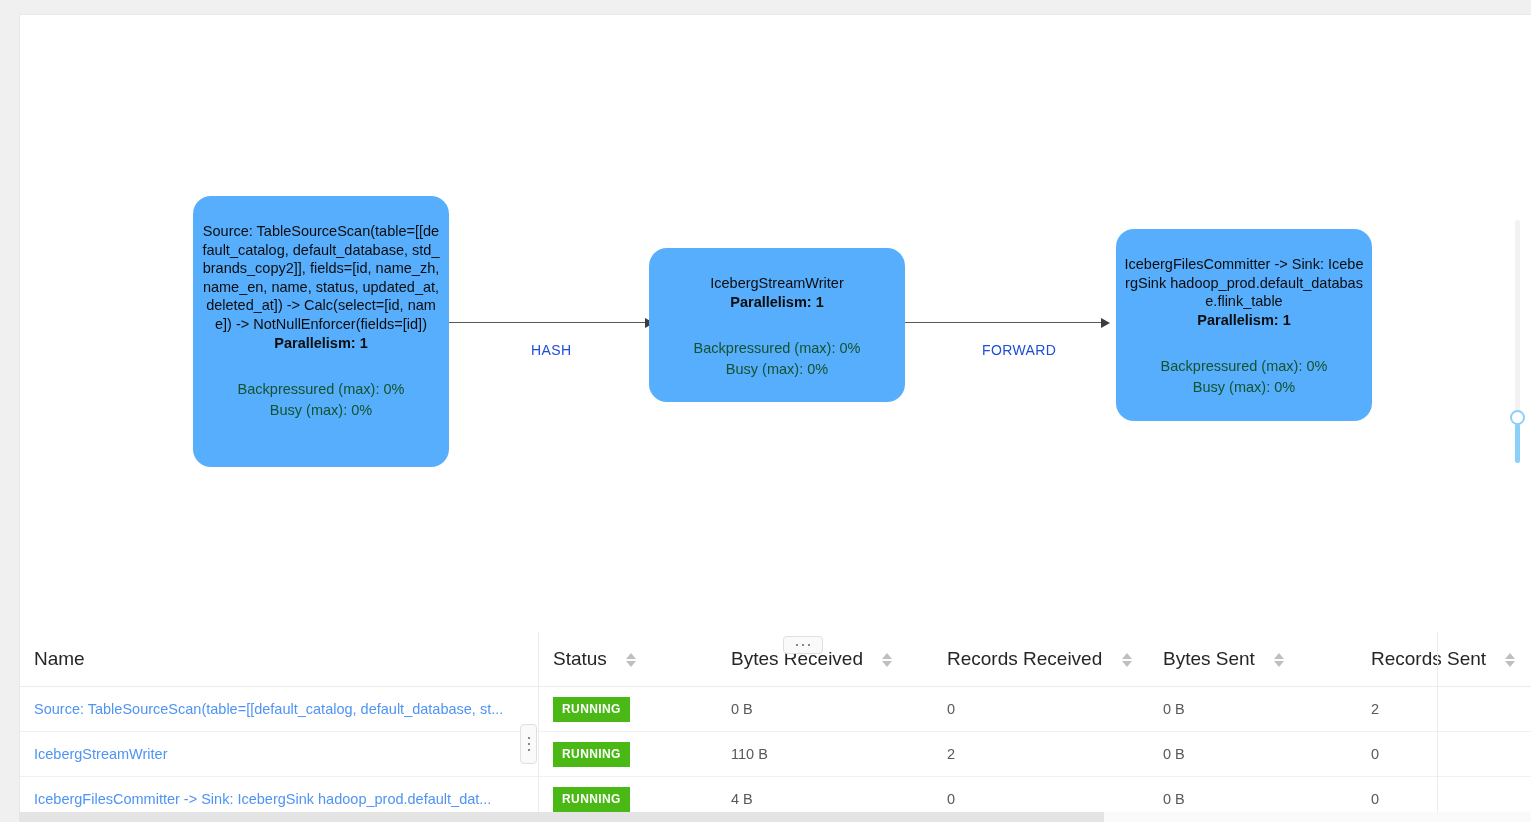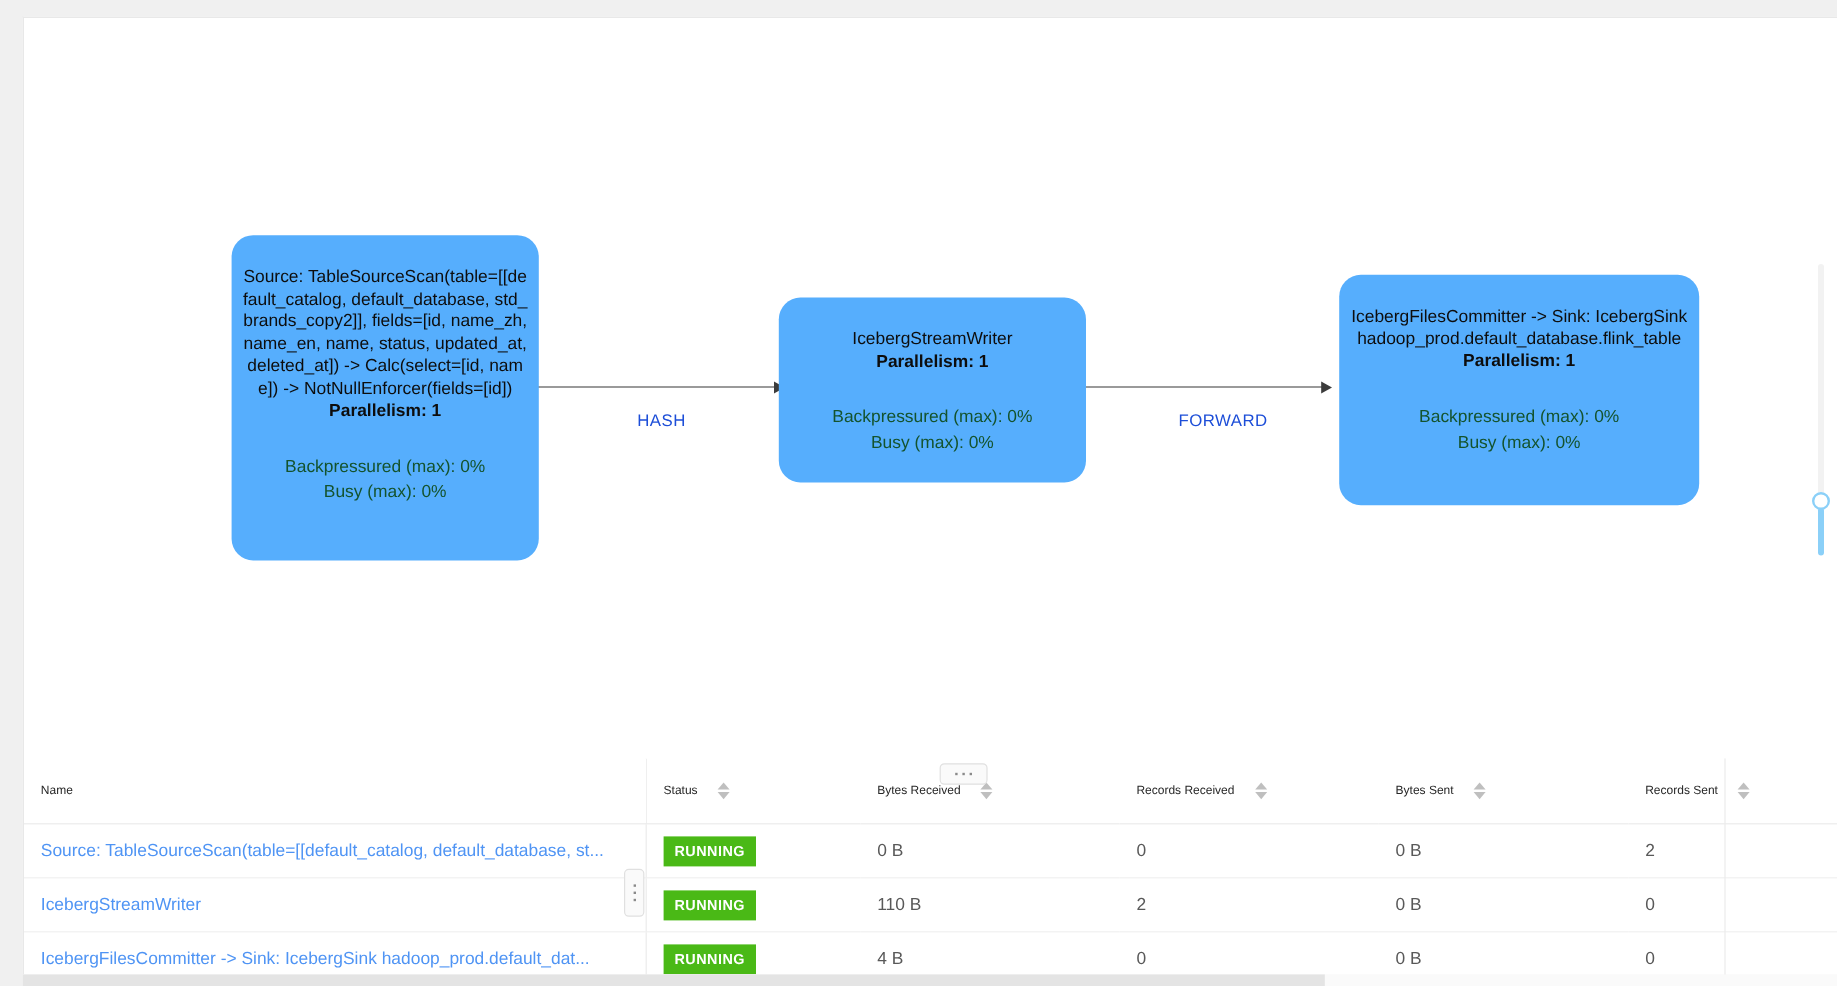--- a/index.html
+++ b/index.html
@@ -69,21 +69,21 @@
 
   .node-metrics {
     color: #14532d;
     margin-top: 27px;
     font-size: 14.5px;
     line-height: 21px;
   }
 
   #node-0 { left: 173px; top: 181px; width: 256px; height: 271px; padding-top: 26px; }
   #node-1 { left: 629px; top: 233px; width: 256px; height: 154px; padding-top: 26px; }
-  #node-2 { left: 1096px; top: 214px; width: 300px; height: 192px; padding-top: 26px; }
+  #node-2 { left: 1096px; top: 214px; width: 256px; height: 192px; padding-top: 26px; }
 
   
   .edge-line {
     position: absolute;
     height: 1px;
     background: #585858;
   }
   .edge-arrow {
     position: absolute;
     width: 0; height: 0;
@@ -184,21 +184,21 @@
     border-collapse: collapse;
     table-layout: fixed;
     width: 1512px;
     font-size: 14.5px;
   }
 
   table.jobtable th {
     text-align: left;
     font-weight: 400;
     color: #262626;
-    font-size: 10px;
+    font-size: 19px;
     height: 54px;
     padding: 0 14px;
     background: #ffffff;
     border-bottom: 1px solid #ececec;
     vertical-align: middle;
     position: relative;
     white-space: nowrap;
     overflow: hidden;
   }
 

